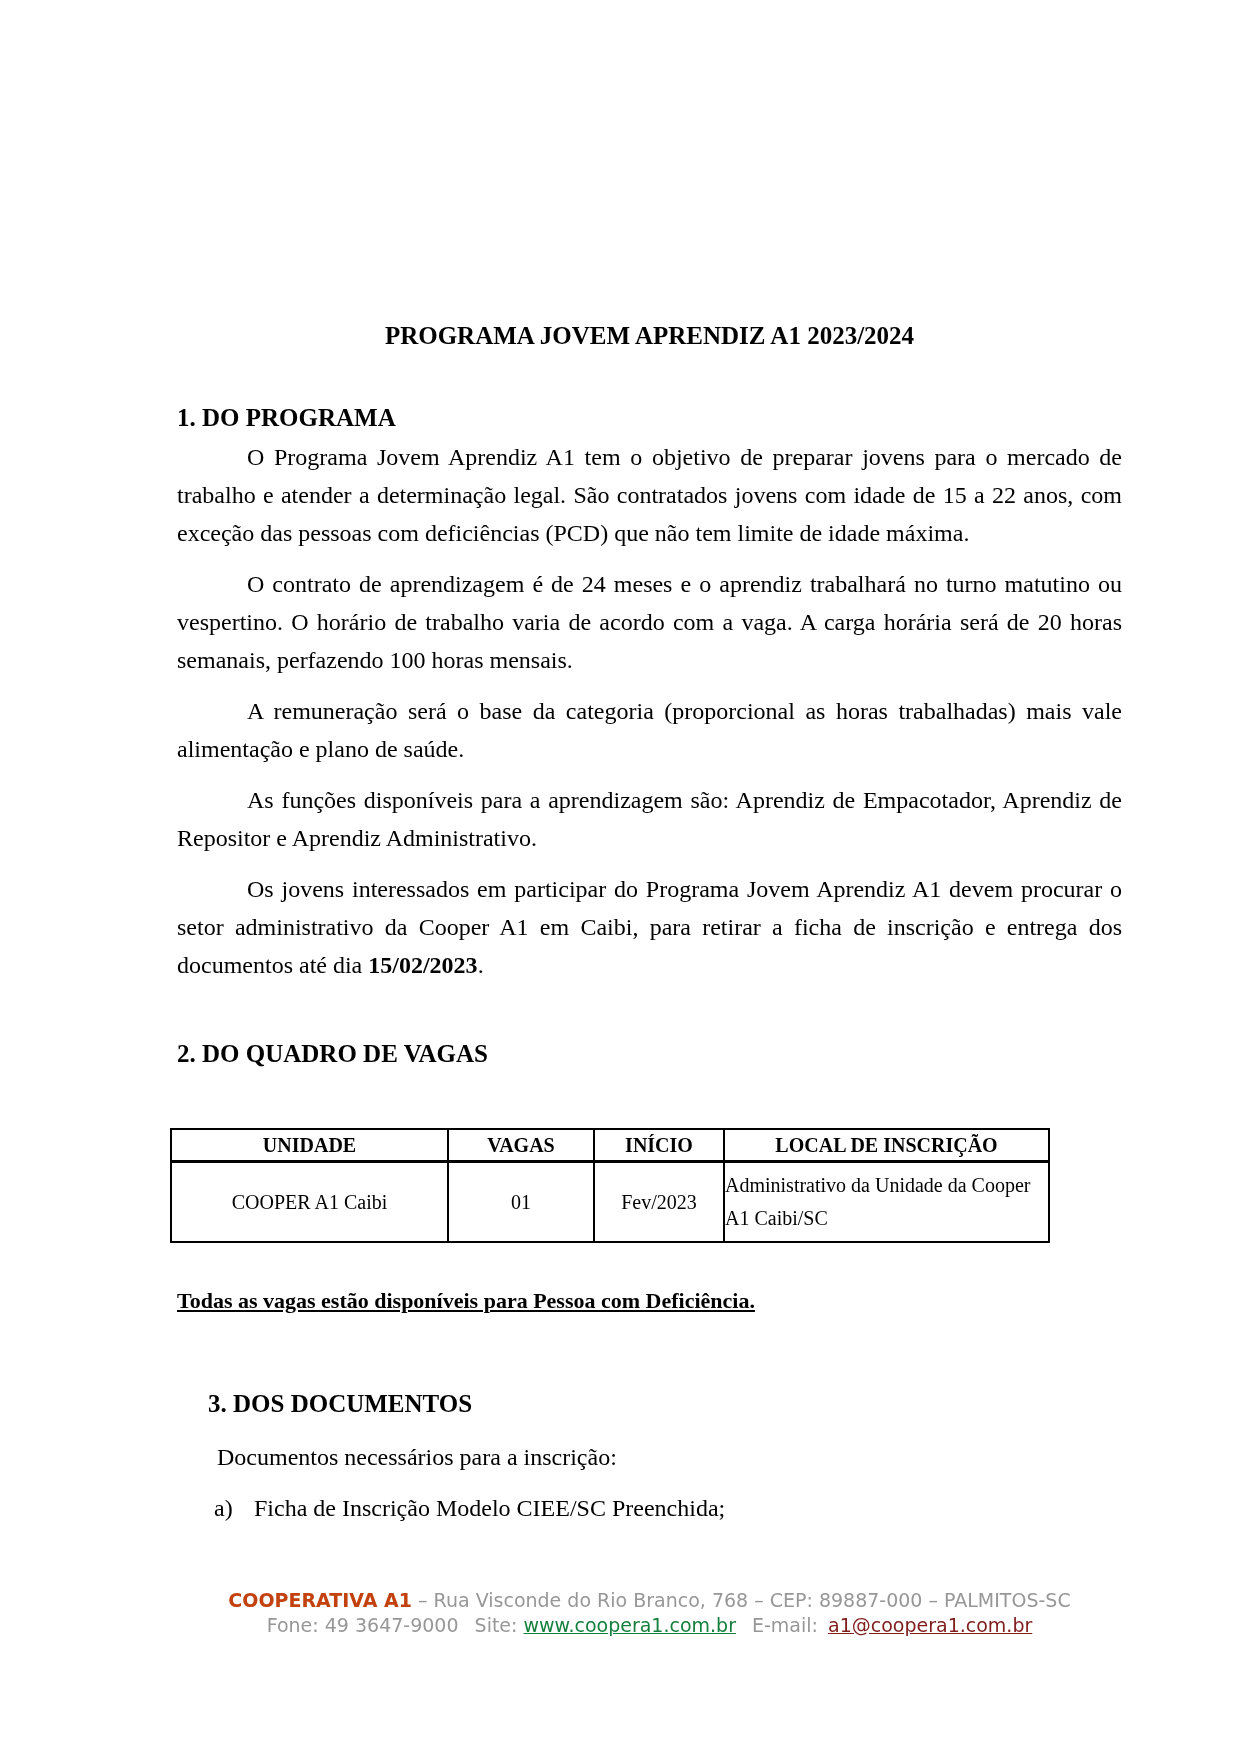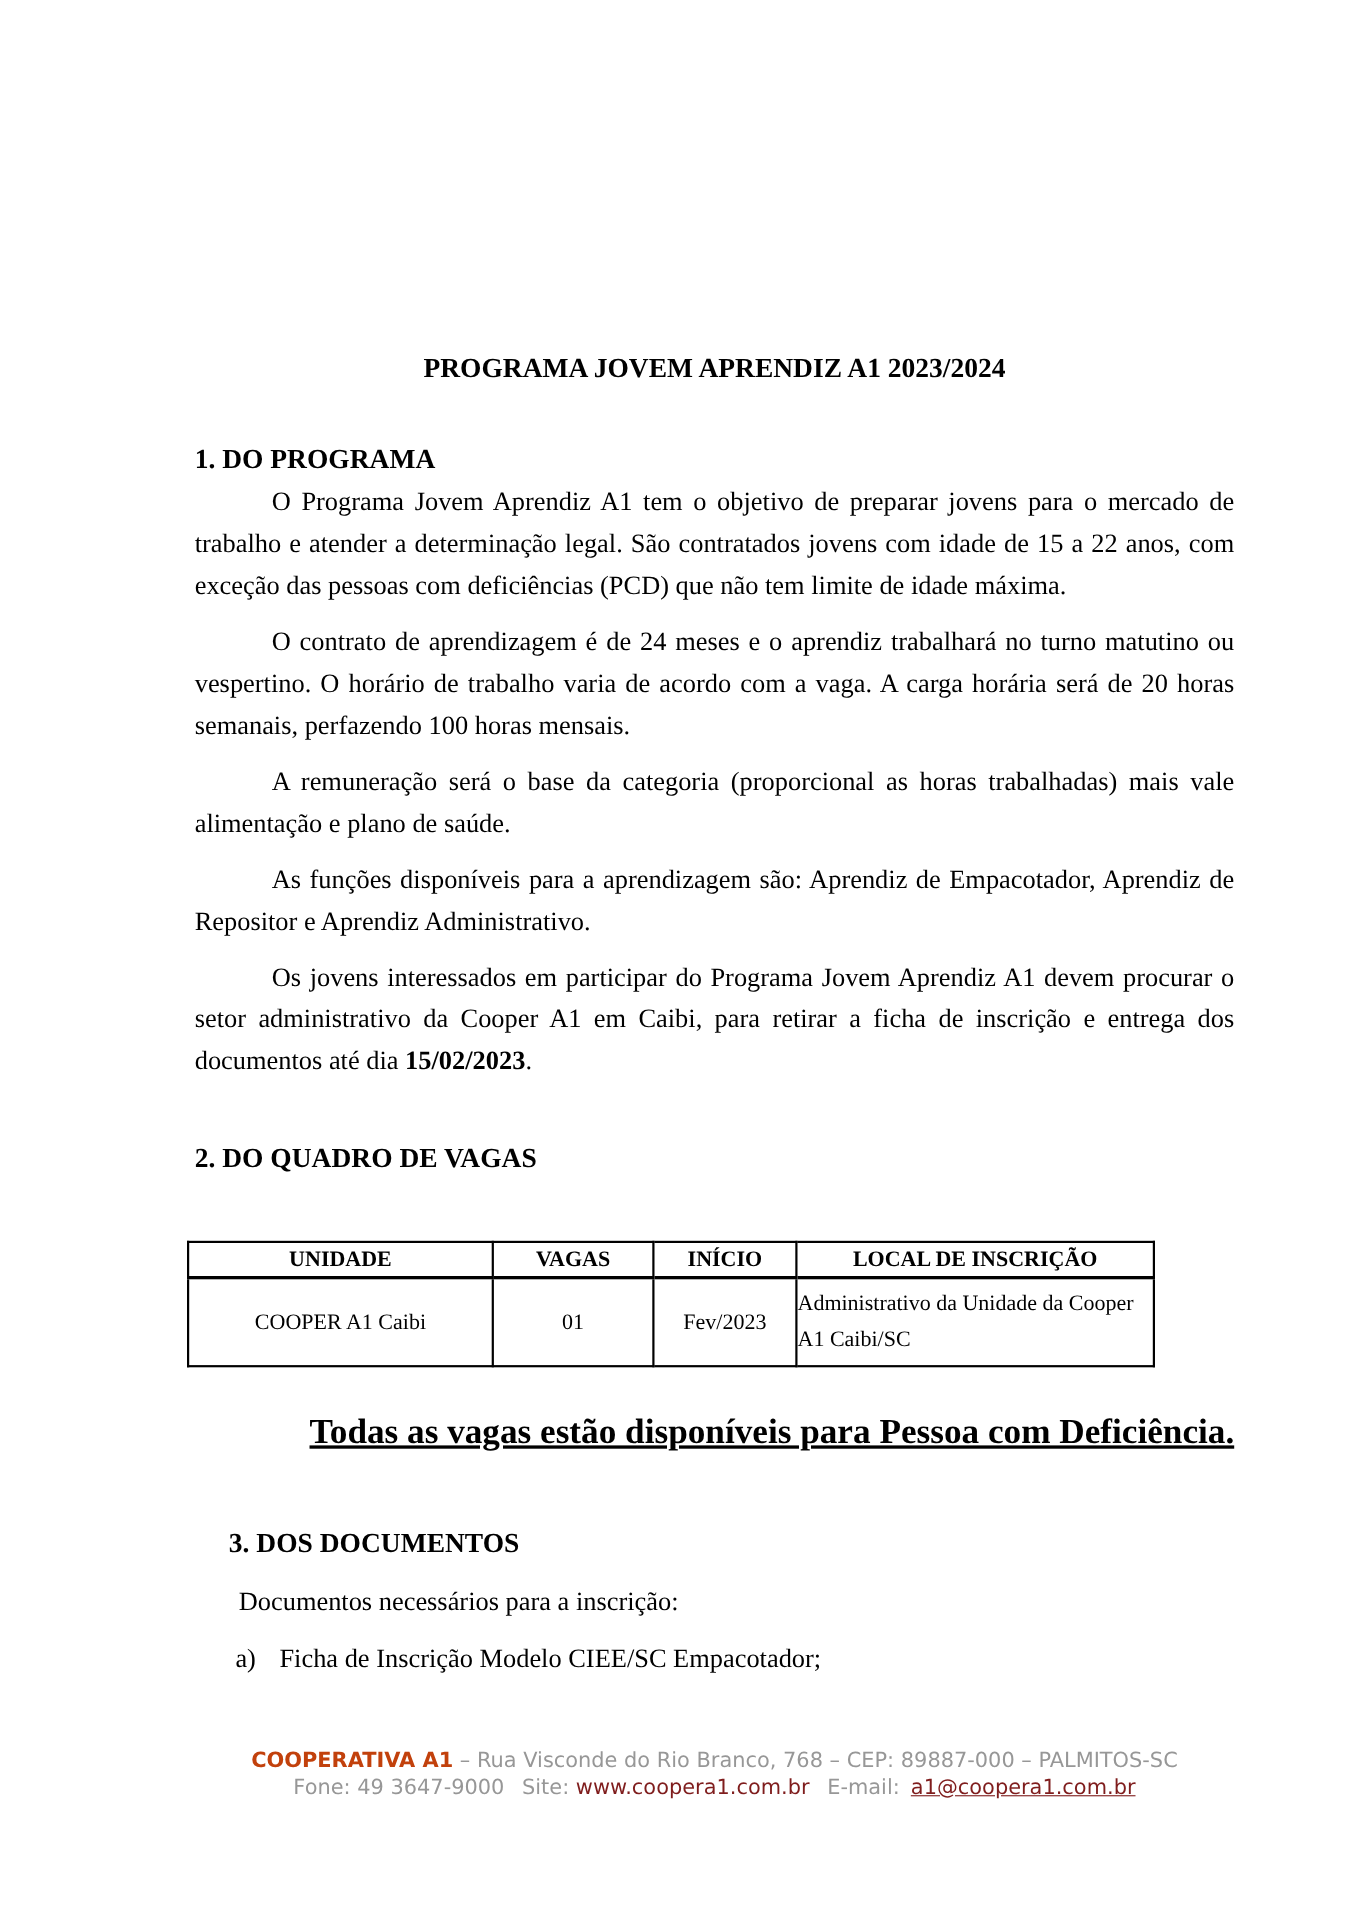--- a/index.html
+++ b/index.html
@@ -70,23 +70,23 @@
     vertical-align: middle;
   }
   td.center { text-align: center; }
   td.local {
     text-align: left;
     padding: 0 10px 0 14px;
     line-height: 33px;
   }
   .note {
     margin: 38px 0 0 0;
-    text-align: right;
+    text-align: left;
     font-weight: bold;
-    font-size: 32px;
+    font-size: 22px;
     line-height: 40px;
   }
   .note span { text-decoration: underline; }
   .intro {
     margin: 14px 0 0 40px;
     line-height: 38px;
   }
   .list-item {
     margin: 13px 0 0 37px;
     line-height: 38px;
@@ -102,21 +102,22 @@
     width: 945px;
     text-align: center;
     font-family: "DejaVu Sans", "Liberation Sans", sans-serif;
     font-size: 19px;
     line-height: 25px;
     color: #979797;
   }
   .footer .company { font-weight: bold; color: #c2410c; }
   .footer .gap { margin-left: 10px; }
   .site-link {
-    color: #7f1d1d;
+    color: #15803d;
+    text-decoration: underline;
     cursor: pointer;
   }
   .email-link {
     color: #7f1d1d;
     text-decoration: underline;
     cursor: pointer;
     margin-left: 4px;
   }
 </style>
 </head>
@@ -165,21 +166,21 @@
         </tr>
       </tbody>
     </table>
 
     <p class="note"><span>Todas as vagas estão disponíveis para Pessoa com Deficiência.</span></p>
 
     <p class="heading h3">3. DOS DOCUMENTOS</p>
 
     <p class="intro">Documentos necessários para a inscrição:</p>
 
-    <p class="list-item"><span class="marker">a)</span><span>Ficha de Inscrição Modelo CIEE/SC Empacotador;</span></p>
+    <p class="list-item"><span class="marker">a)</span><span>Ficha de Inscrição Modelo CIEE/SC Preenchida;</span></p>
 
   </div>
 
   <div class="footer">
     <div>
       <span class="company">COOPERATIVA A1</span>
       <span>– Rua Visconde do Rio Branco, 768 – CEP: 89887-000 – PALMITOS-SC</span>
     </div>
     <div>
       <span>Fone: 49 3647-9000</span>

